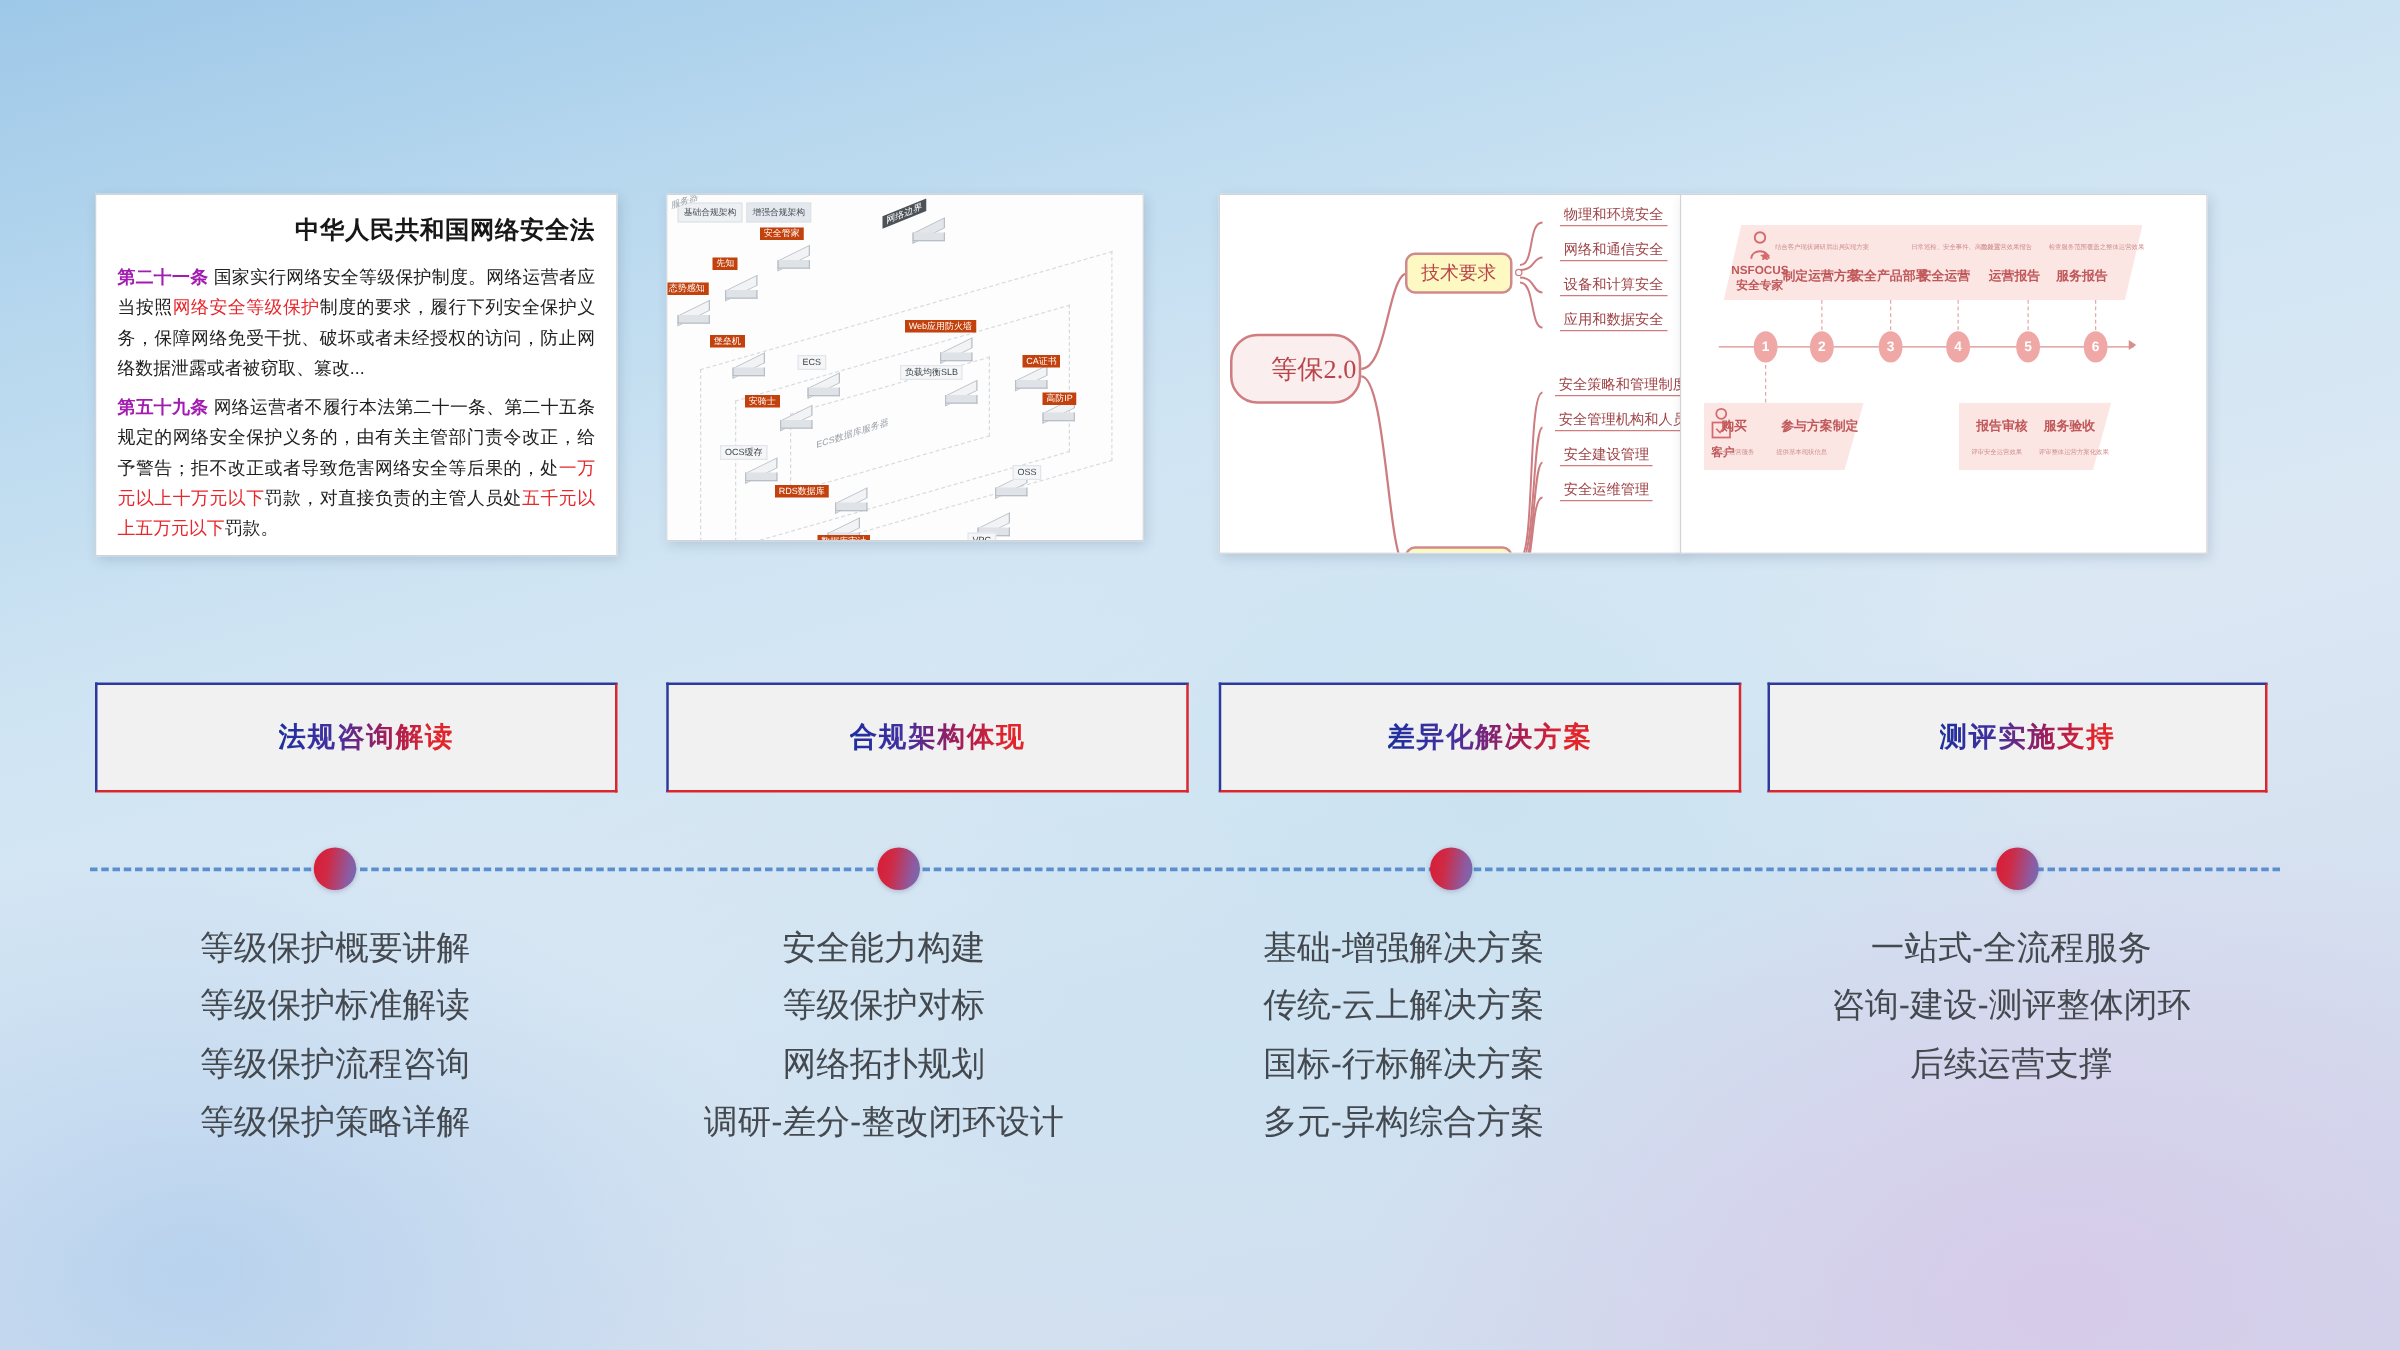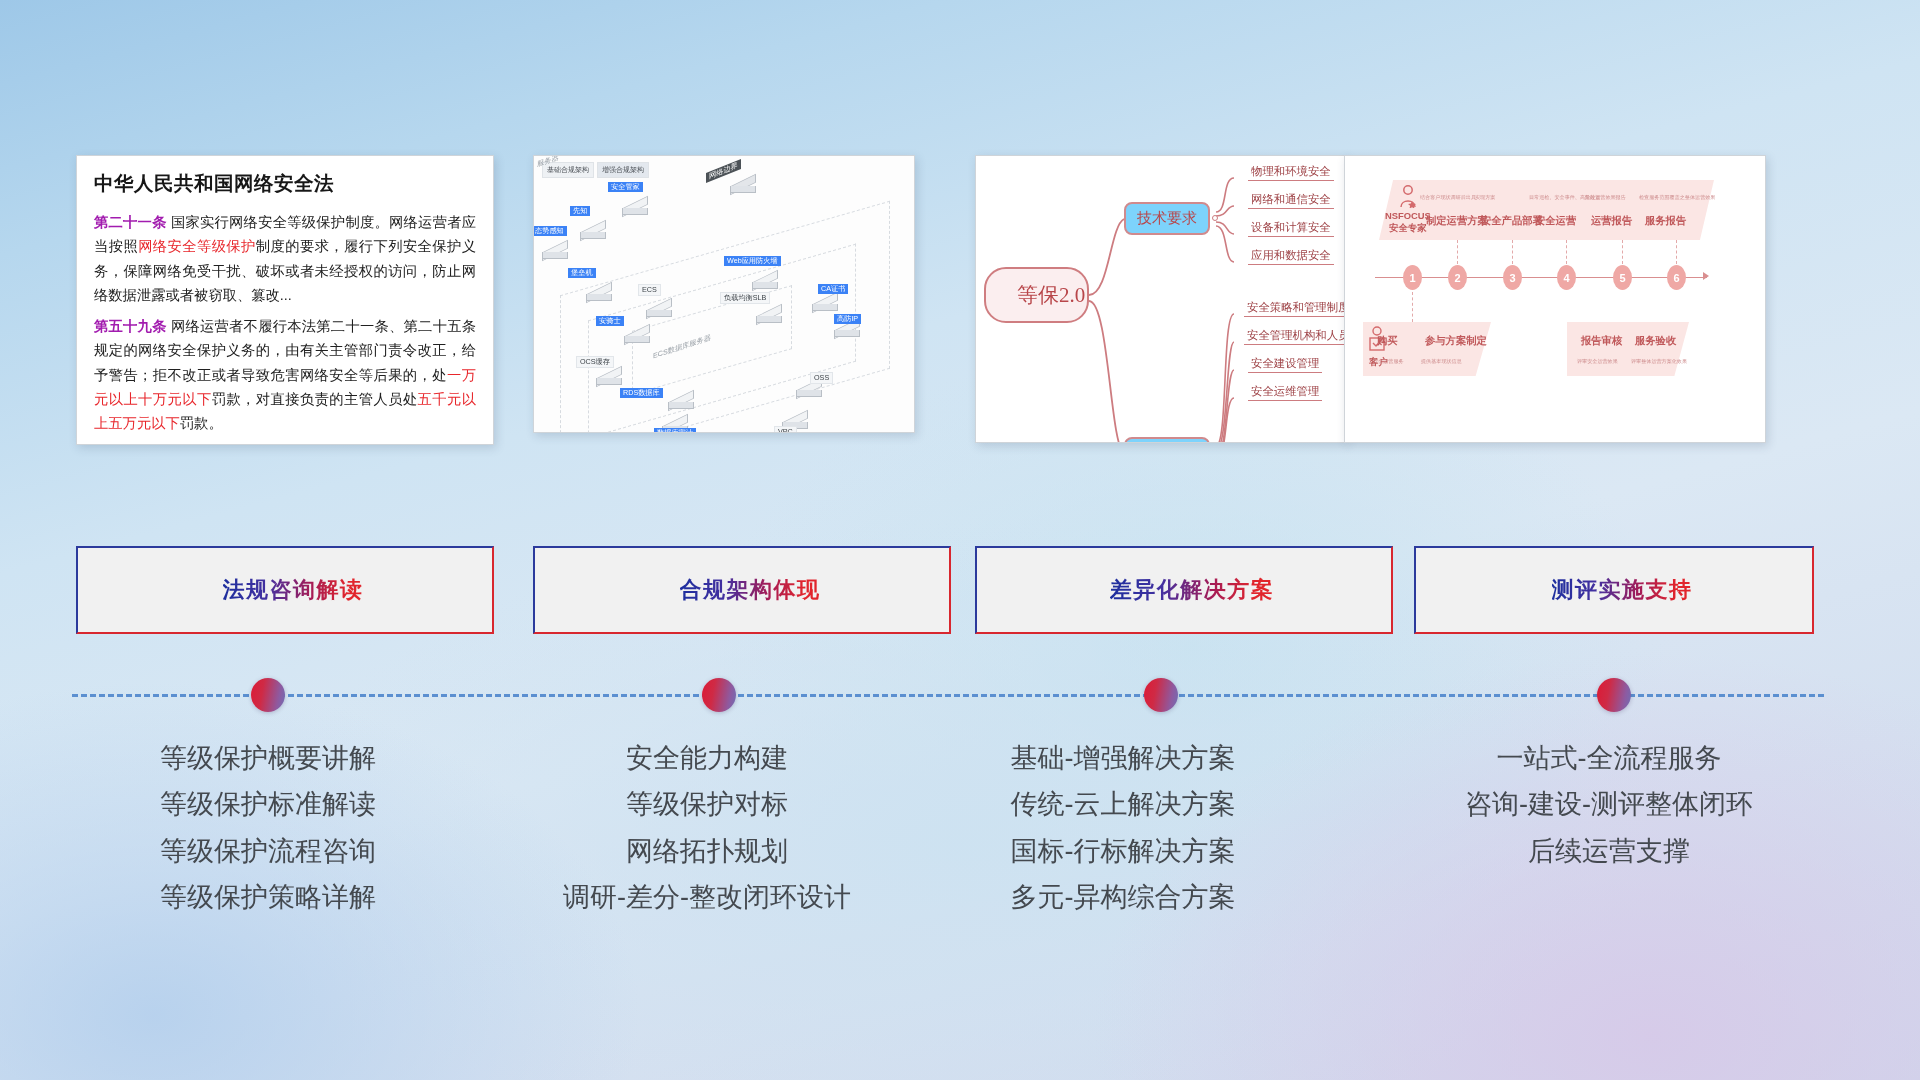--- a/index.html
+++ b/index.html
@@ -22,53 +22,53 @@
     box-shadow: 2px 3px 9px rgba(40,60,90,0.17);
     overflow:hidden;
   }
   #card1 { left:76px;  top:155px; width:418px; height:290px; }
   #card2 { left:533px; top:155px; width:382px; height:278px; }
   #card3 { left:975px; top:155px; width:372px; height:288px; }
   #card4 { left:1330px;top:155px; width:422px; height:288px;margin-left:14px; }
 
   
   .law { padding:14px 17px 0 17px; }
-  .law-title { text-align:left; font-weight:bold; font-size:19.5px; color:#171717; letter-spacing:.5px; margin-bottom:13px; }
+  .law-title { text-align:right; font-weight:bold; font-size:19.5px; color:#171717; letter-spacing:.5px; margin-bottom:13px; }
   .law-p { font-size:14.3px; line-height:1.70; color:#202020; text-align:justify; margin-bottom:7px; }
   .law-art { font-weight:bold; color:#a21caf; }
   .law-red { color:#e8262b; }
 
   
   #card2 .arch { position:absolute; inset:0; background:#fdfdfd; }
   .tabs { position:absolute; left:8px; top:6px; display:flex; gap:3px; }
   .tab { font-size:7px; color:#4a4f55; background:#eef1f4; border:1px solid #dfe3e7; padding:2px 4px; white-space:nowrap; }
   .tab.on { background:#e3e8ee; }
   .plane { position:absolute; border:1px dashed #d7dbe0; }
   .node { position:absolute; width:26px; height:18px; }
   .node .top { position:absolute; left:0; top:0; width:26px; height:13px;
       background:#f1f3f5; border:1px solid #b9bfc6; transform:skewY(-26deg) scaleY(.66); }
   .node .side{ position:absolute; left:0; top:8px; width:26px; height:7px;
       background:#dfe3e8; border:1px solid #b9bfc6; border-top:none; }
   .node.dark .top{ background:#e3e6ea; }
   .lbl { position:absolute; font-size:7.2px; white-space:nowrap; padding:1px 3px; line-height:1.1; }
-  .lbl.gray { background:#3b82f6; color:#fff; }
+  .lbl.gray { background:#c2410c; color:#fff; }
   .lbl.light{ background:#f4f6f8; color:#3d4348; border:1px solid #e2e6ea; }
   .lbl.dk   { background:#4c5257; color:#fff; transform:skewY(-22deg); }
 
   
   #card3 .mm { position:absolute; inset:0; background:#fff; }
   .mmroot {
     position:absolute; left:8px; top:111px; width:105px; height:56px;
     border:2.6px solid #cf7d80; border-radius:22px; background:#fbeeef;
     display:flex; align-items:center; justify-content:center;
     font-size:21px; color:#b8464a; font-family:"Liberation Serif","DejaVu Serif",serif;padding-left:29px;
   }
   .mmbranch {
     position:absolute; width:86px; height:33px;
-    border:2.2px solid #d08a8d; border-radius:8px; background:#7dd3fc;
+    border:2.2px solid #d08a8d; border-radius:8px; background:#fef9c3;
     display:flex; align-items:center; justify-content:center;
     font-size:15px; color:#b8464a; font-family:"Liberation Serif","DejaVu Serif",serif;
   }
   #mmTech { left:148px; top:46px; }
   #mmMgmt { left:148px; top:281px; }
   .mmleaf {
     position:absolute; font-size:11.4px; color:#9e4246; white-space:nowrap;
     font-family:"Liberation Serif","DejaVu Serif",serif;
     border-bottom:1.9px solid #cd7c80; padding:0 3px 1px 3px;margin-left:24px;
   }

